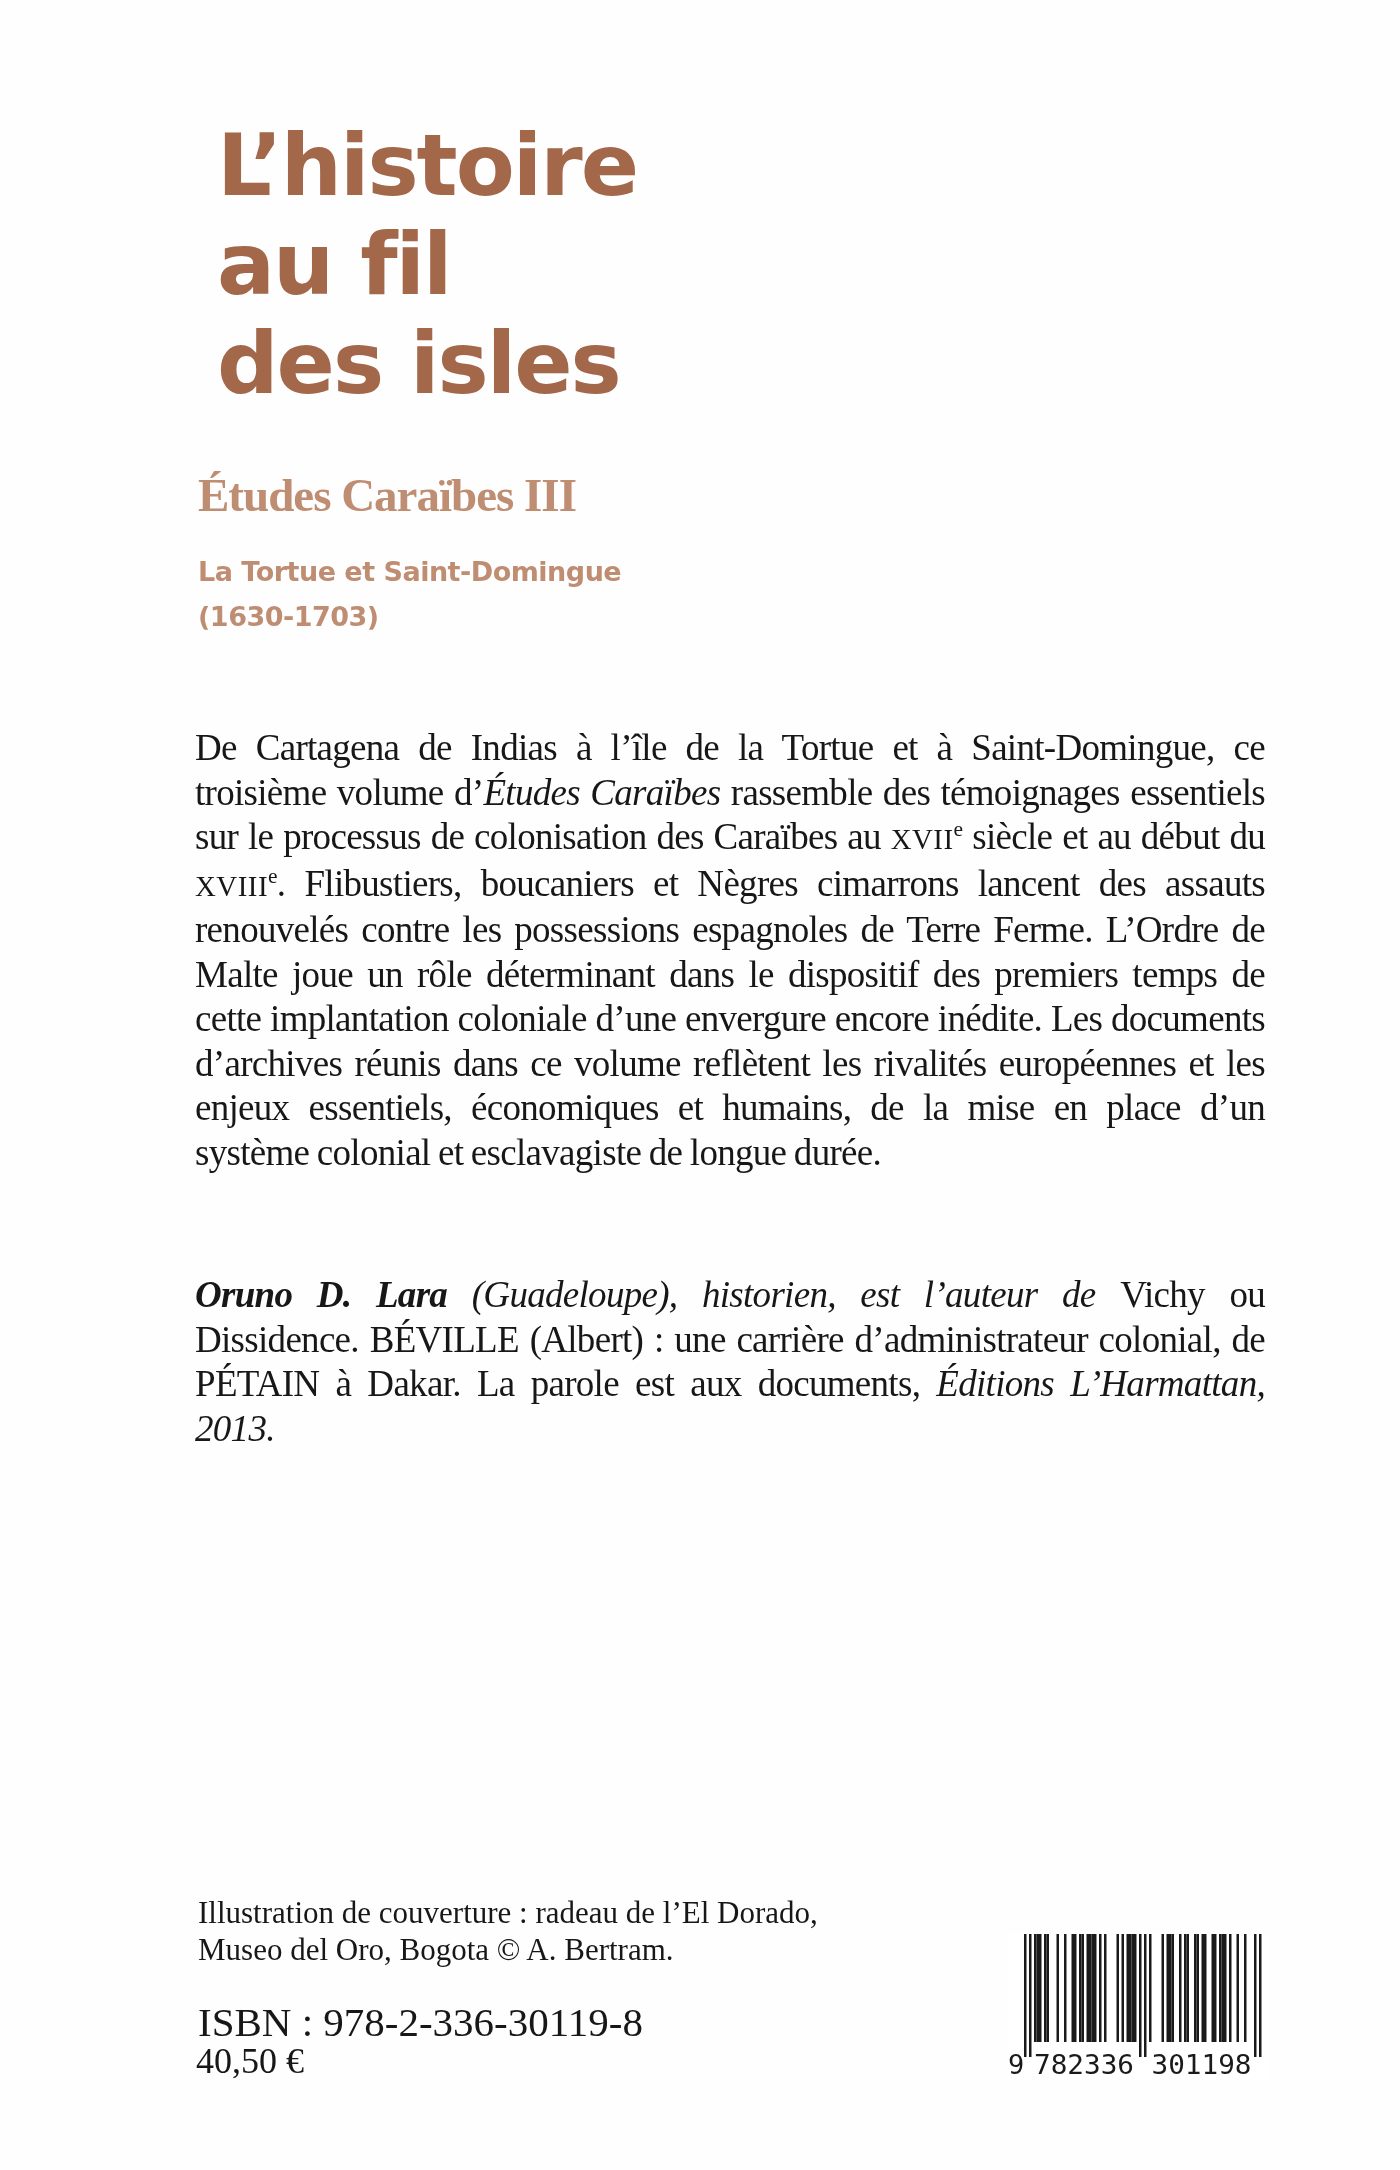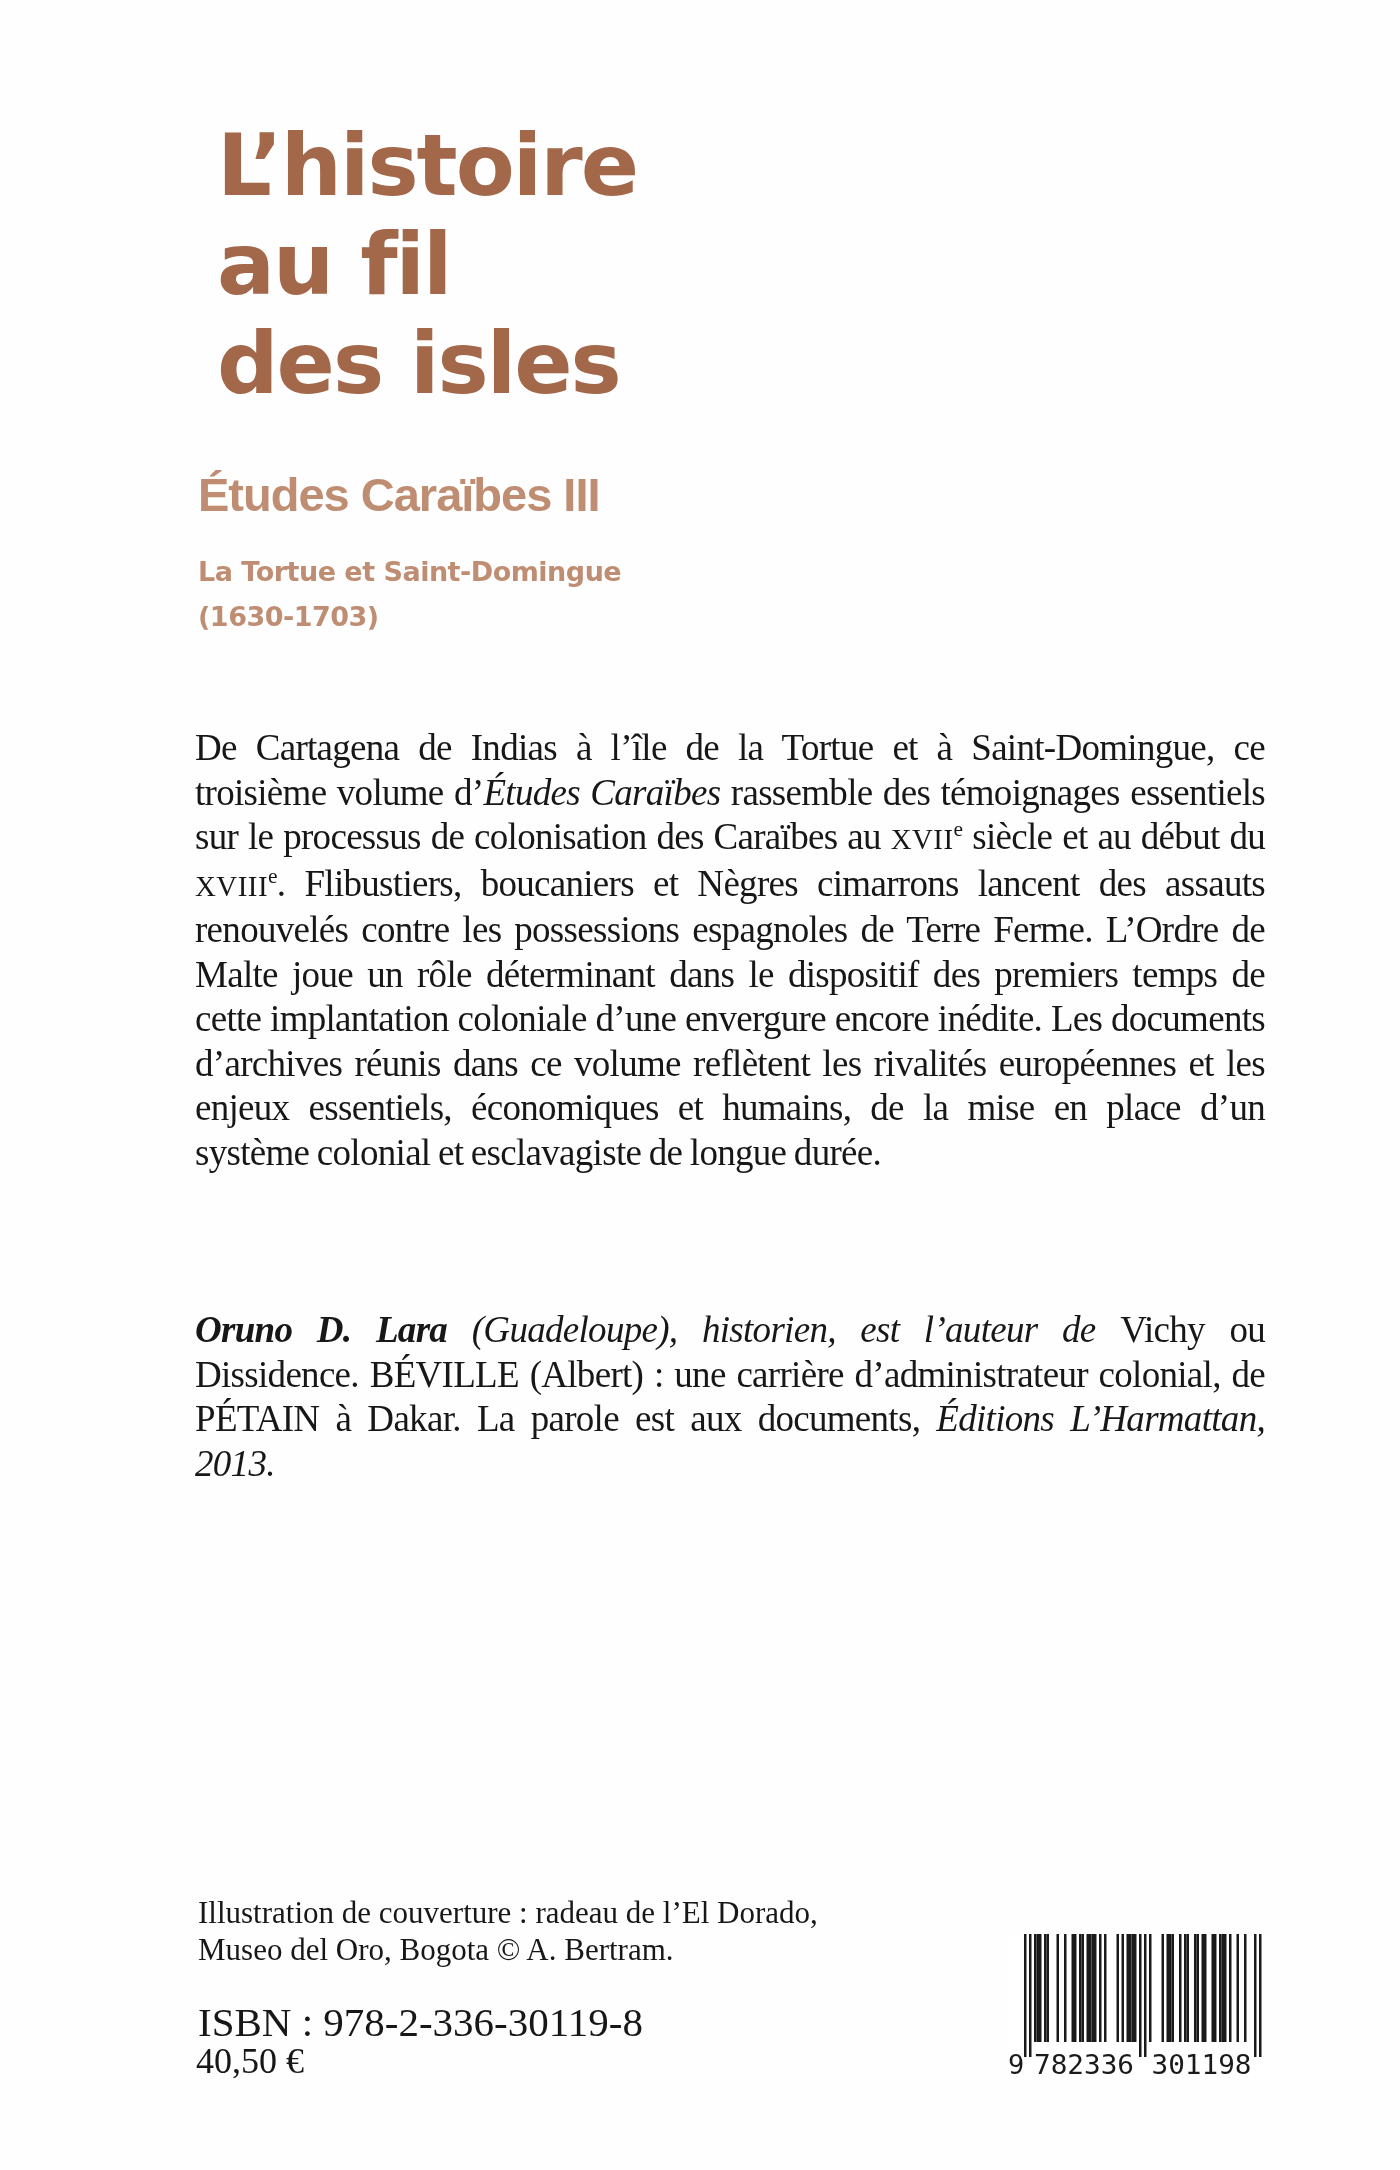--- a/index.html
+++ b/index.html
@@ -25,21 +25,21 @@
     font-family: "DejaVu Sans", sans-serif;
     font-weight: bold;
     font-size: 86px;
     line-height: 99px;
     letter-spacing: -2px;
     color: var(--title);
     margin-left: 20px;
   }
   .series {
     left: 198px; top: 468px;
-    font-family: Liberation Sans, sans-serif;
+    font-family: Liberation Serif, serif;
     font-weight: bold;
     font-size: 47px;
     line-height: 54px;
     letter-spacing: -1px;
     color: var(--subtitle);
   }
   .subtitle {
     left: 198px; top: 549px;
     font-family: "DejaVu Sans", sans-serif;
     font-weight: bold;
@@ -51,21 +51,21 @@
   .synopsis {
     left: 195px; top: 726px;
     width: 1070px;
     font-size: 37px;
     line-height: 44.5px;
     text-align: justify;
     letter-spacing: -0.7px;
     word-spacing: -1px;
   }
   .bio {
-    left: 195px; top: 1308px;
+    left: 195px; top: 1273px;
     width: 1070px;
     font-size: 37px;
     line-height: 44.5px;
     text-align: justify;
     letter-spacing: -0.7px;
     word-spacing: -1px;
   }
   .credit {
     left: 198px; top: 1894px;
     font-size: 31px;

